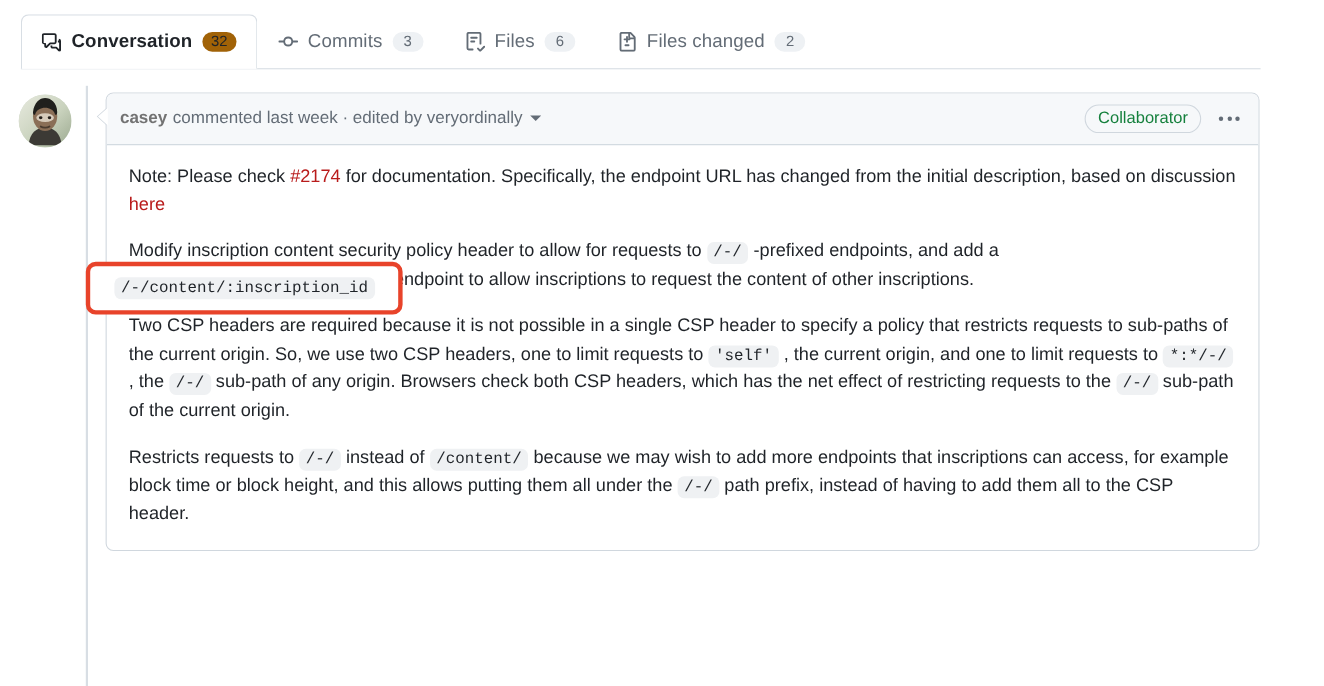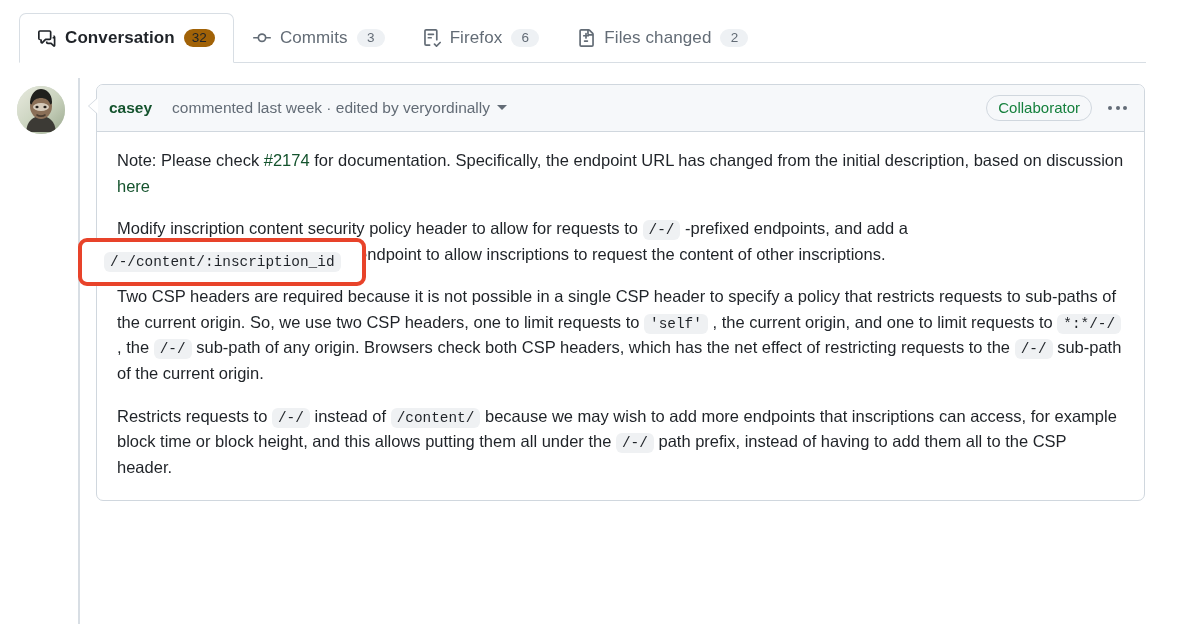--- a/index.html
+++ b/index.html
@@ -152,22 +152,22 @@
     background: #f6f8fa;
     border-bottom: 1px solid #d0d7de;
     display: flex;
     align-items: center;
     padding: 0 15px 0 12px;
     font-size: 15.5px;
     color: #636c76;
   }
   .comment-header .author {
     font-weight: bold;
-    color: #14532d;
-    margin-right: 20px;
+    color: #737373;
+    margin-right: 5px;
   }
   .hdr-text { white-space: nowrap; }
   .spacer { flex: 1 1 auto; }
   .caret {
     display: inline-block;
     margin-left: 7px;
     width: 0; height: 0;
     border-left: 5px solid transparent;
     border-right: 5px solid transparent;
     border-top: 5px solid #636c76;
@@ -200,21 +200,21 @@
   }
 
   .comment-body {
     padding: 16px 20px 20px 20px;
     font-size: 16.5px;
     line-height: 1.55;
     color: #1f2328;
   }
   .comment-body p { margin: 0 0 17px 0; }
   .comment-body p:last-child { margin-bottom: 0; }
-  .comment-body a { color: #14532d; text-decoration: none; }
+  .comment-body a { color: #b91c1c; text-decoration: none; }
   code.inline {
     font-family: "Liberation Mono", "DejaVu Sans Mono", monospace;
     font-size: 14.4px;
     background: #eff1f3;
     border-radius: 6px;
     padding: 2px 6px;
     white-space: nowrap;
   }
 
   
@@ -264,21 +264,21 @@
       <span class="tlabel">Commits</span>
       <span class="counter">3</span>
     </div>
 
     <div class="tab">
       <span class="ticon">
         <svg width="18" height="18" viewBox="0 0 16 16">
             <path d="M2.5 1.75v11.5c0 .138.112.25.25.25h3.17a.75.75 0 0 1 0 1.5H2.75A1.75 1.75 0 0 1 1 13.25V1.75C1 .784 1.784 0 2.75 0h8.5C12.216 0 13 .784 13 1.75v7.736a.75.75 0 0 1-1.5 0V1.75a.25.25 0 0 0-.25-.25h-8.5a.25.25 0 0 0-.25.25Zm13.28 9.72a.75.75 0 0 1 0 1.06l-3.25 3.25a.75.75 0 0 1-1.06 0l-1.75-1.75a.75.75 0 1 1 1.06-1.06l1.22 1.22 2.72-2.72a.75.75 0 0 1 1.06 0ZM4.75 4h4.5a.75.75 0 0 1 0 1.5h-4.5a.75.75 0 0 1 0-1.5ZM4.75 7h2.5a.75.75 0 0 1 0 1.5h-2.5a.75.75 0 0 1 0-1.5Z"></path>
           </svg>
       </span>
-      <span class="tlabel">Firefox</span>
+      <span class="tlabel">Files</span>
       <span class="counter">6</span>
     </div>
 
     <div class="tab">
       <span class="ticon">
         <svg width="18" height="18" viewBox="0 0 16 16">
             <path d="M2 1.75C2 .784 2.784 0 3.75 0h6.586c.464 0 .909.184 1.237.513l2.914 2.914c.329.328.513.773.513 1.237v9.586A1.75 1.75 0 0 1 13.25 16h-9.5A1.75 1.75 0 0 1 2 14.25Zm1.75-.25a.25.25 0 0 0-.25.25v12.5c0 .138.112.25.25.25h9.5a.25.25 0 0 0 .25-.25V6h-2.75A1.75 1.75 0 0 1 9 4.25V1.5Zm6.75.062V4.25c0 .138.112.25.25.25h2.688l-.011-.013-2.914-2.914-.013-.011ZM8 3.25a.75.75 0 0 1 .75.75v1.25H10a.75.75 0 0 1 0 1.5H8.75V8a.75.75 0 0 1-1.5 0V6.75H6a.75.75 0 0 1 0-1.5h1.25V4A.75.75 0 0 1 8 3.25ZM6 10.75a.75.75 0 0 1 .75-.75h2.5a.75.75 0 0 1 0 1.5h-2.5a.75.75 0 0 1-.75-.75Z"></path>
           </svg>
       </span>
       <span class="tlabel">Files changed</span>

